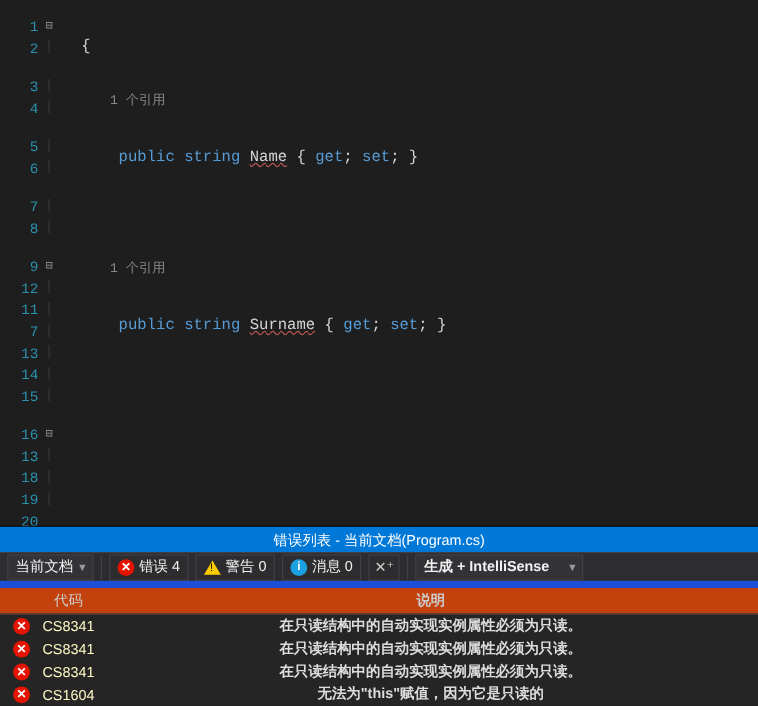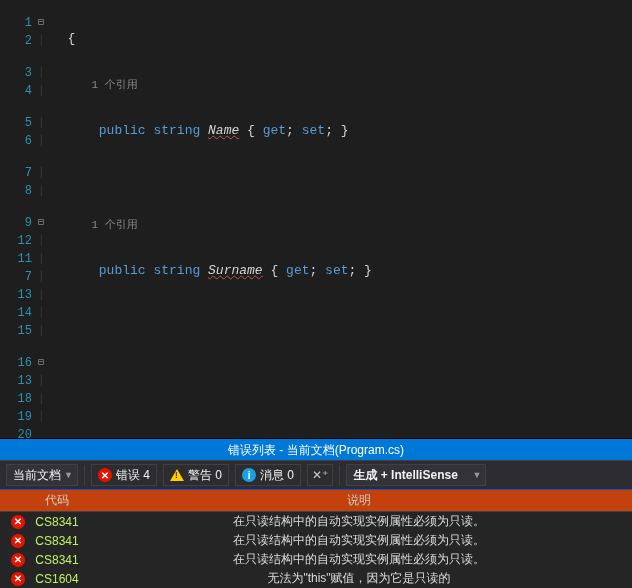--- a/index.html
+++ b/index.html
@@ -40,21 +40,21 @@
 .fold-col .ref-gap { height: 14px; }
 .code {
   flex: 1;
   background: #1e1e1e;
   white-space: pre;
 }
 .code .row { height: 18px; line-height: 18px; }
 .code .ref { height: 14px; line-height: 14px; font-size: 11px; color: #888; padding-left: 0; }
 .kw { color: #569cd6; }
 .type { color: #4ec9b0; }
-.ident-u { color: #d4d4d4; text-decoration: wavy underline #b55; text-decoration-thickness: 1px; font-style: italic; }
+.ident-u { color: #d4d4d4; text-decoration: wavy underline #b55; text-decoration-thickness: 1px; }
 .punct { color: #d4d4d4; }
 .guide { color: #404040; }
 
 .error-panel {
   height: 154px;
   background: #252526;
   border-top: 1px solid #000;
   text-align: center;
 }
 .panel-title {
@@ -64,21 +64,21 @@
   font-size: 12px;
   padding: 3px 8px;
   height: 21px;
 }
 .panel-toolbar {
   display: flex;
   align-items: center;
   gap: 6px;
   background: #2d2d30;
   border-top: 1px solid #3f3f46;
-  border-bottom: 1px solid #1d4ed8;
+  border-bottom: 6px solid #1d4ed8;
   padding: 3px 6px;
   height: 30px;
   font-family: 'Segoe UI','Microsoft YaHei',sans-serif;
   font-size: 12px;
 }
 .dropdown {
   background: #333337;
   border: 1px solid #3f3f46;
   color: #f1f1f1;
   padding: 2px 16px 2px 6px;
@@ -134,28 +134,28 @@
 .error-head {
   display: flex;
   border-bottom: 1px solid #3f3f46;
   color: #cccccc;
   background: #c2410c;
   height: 22px;
   align-items: center;
 }
 .col-icon { width: 28px; padding-left: 8px; }
 .col-code { width: 58px; }
-.col-desc { flex: 1; }
+.col-desc { flex: 1; font-weight: bold; }
 .error-row {
   display: flex;
   align-items: center;
   height: 19px;
   color: #dcdcdc;
 }
-.error-row .col-code { color: #bef264; }
+.error-row .col-code { color: #fef9c3; }
 .err-icon {
   width: 14px; height: 14px; border-radius: 50%;
   background: #e51400; color: #fff;
   display: inline-flex; align-items: center; justify-content: center;
   font-size: 10px; font-weight: bold;
 }
 </style>
 </head>
 <body>
 

